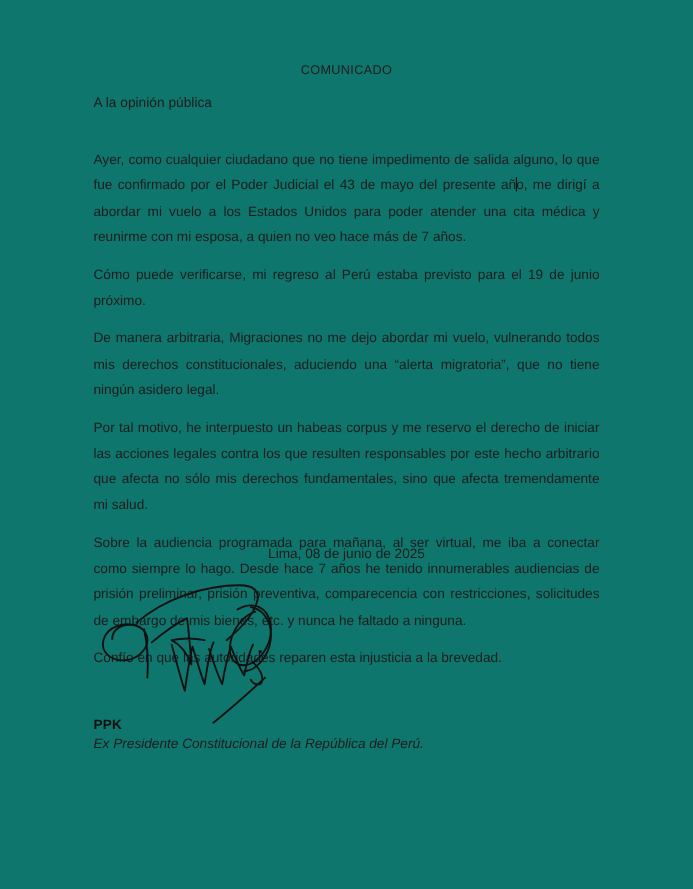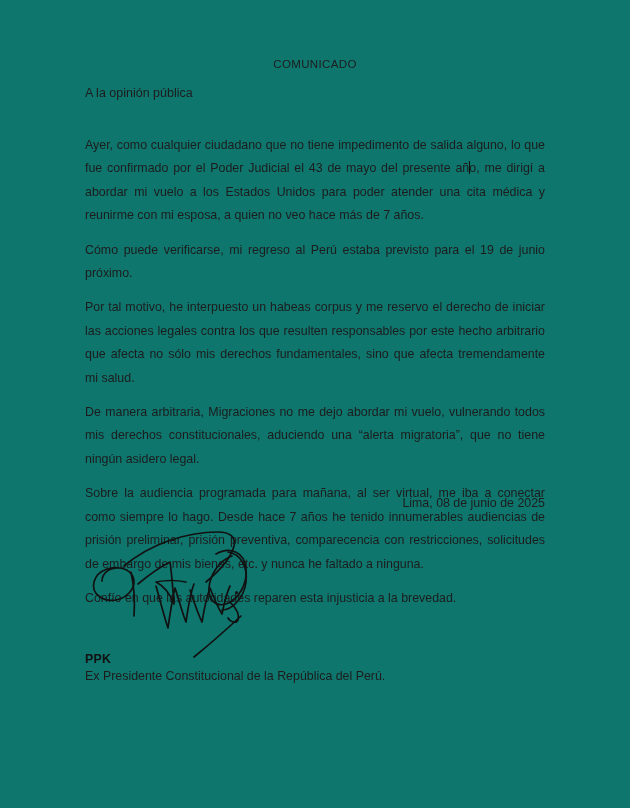--- a/index.html
+++ b/index.html
@@ -66,21 +66,21 @@
     background: #111;
     vertical-align: -2px;
     margin: 0 -0.5px;
   }
 
   .date-line {
     position: absolute;
     top: 496px;
     left: 85px;
     width: 460px;
-    text-align: right;
+    text-align: center;
     font-size: 12.4px;
     color: #1c1c1c;
   }
 
   .signature-wrap {
     position: absolute;
     top: 524px;
     left: 78px;
     width: 250px;
     height: 135px;
@@ -106,40 +106,41 @@
     font-size: 12.4px;
     font-weight: bold;
     color: #111;
     line-height: 16px;
     letter-spacing: 0.2px;
   }
   .signer-role {
     font-size: 12.4px;
     color: #1c1c1c;
     line-height: 18px;
+    font-style: italic;
   }
 </style>
 </head>
 <body>
 
 <div class="page">
 
   <div class="doc-title">COMUNICADO</div>
 
   <div class="salutation">A la opinión pública</div>
 
   <div class="body-block">
 
     <p class="para"><span>Ayer, como cualquier ciudadano que no tiene impedimento de salida alguno, lo que fue confirmado por el Poder Judicial el 43 de mayo del presente añ</span><span class="caret"></span><span>o, me dirigí a abordar mi vuelo a los Estados Unidos para poder atender una cita médica y reunirme con mi esposa, a quien no veo hace más de 7 años.</span></p>
 
     <p class="para">Cómo puede verificarse, mi regreso al Perú estaba previsto para el 19 de junio próximo.</p>
 
+    <p class="para">De manera arbitraria, Migraciones no me dejo abordar mi vuelo, vulnerando todos mis derechos constitucionales, aduciendo una “alerta migratoria”, que no tiene ningún asidero legal.</p>
+
     <p class="para">Por tal motivo, he interpuesto un habeas corpus y me reservo el derecho de iniciar las acciones legales contra los que resulten responsables por este hecho arbitrario que afecta no sólo mis derechos fundamentales, sino que afecta tremendamente mi salud.</p>
-
-    <p class="para">De manera arbitraria, Migraciones no me dejo abordar mi vuelo, vulnerando todos mis derechos constitucionales, aduciendo una “alerta migratoria”, que no tiene ningún asidero legal.</p>
 
     <p class="para">Sobre la audiencia programada para mañana, al ser virtual, me iba a conectar como siempre lo hago. Desde hace 7 años he tenido innumerables audiencias de prisión preliminar, prisión preventiva, comparecencia con restricciones, solicitudes de embargo de mis bienes, etc. y nunca he faltado a ninguna.</p>
 
     <p class="para">Confío en que las autoridades reparen esta injusticia a la brevedad.</p>
   </div>
 
   <div class="date-line">Lima, 08 de junio de 2025</div>
 
   <div class="signature-wrap">
     <svg width="250" height="135" viewBox="0 0 250 135" fill="none" xmlns="http://www.w3.org/2000/svg">

